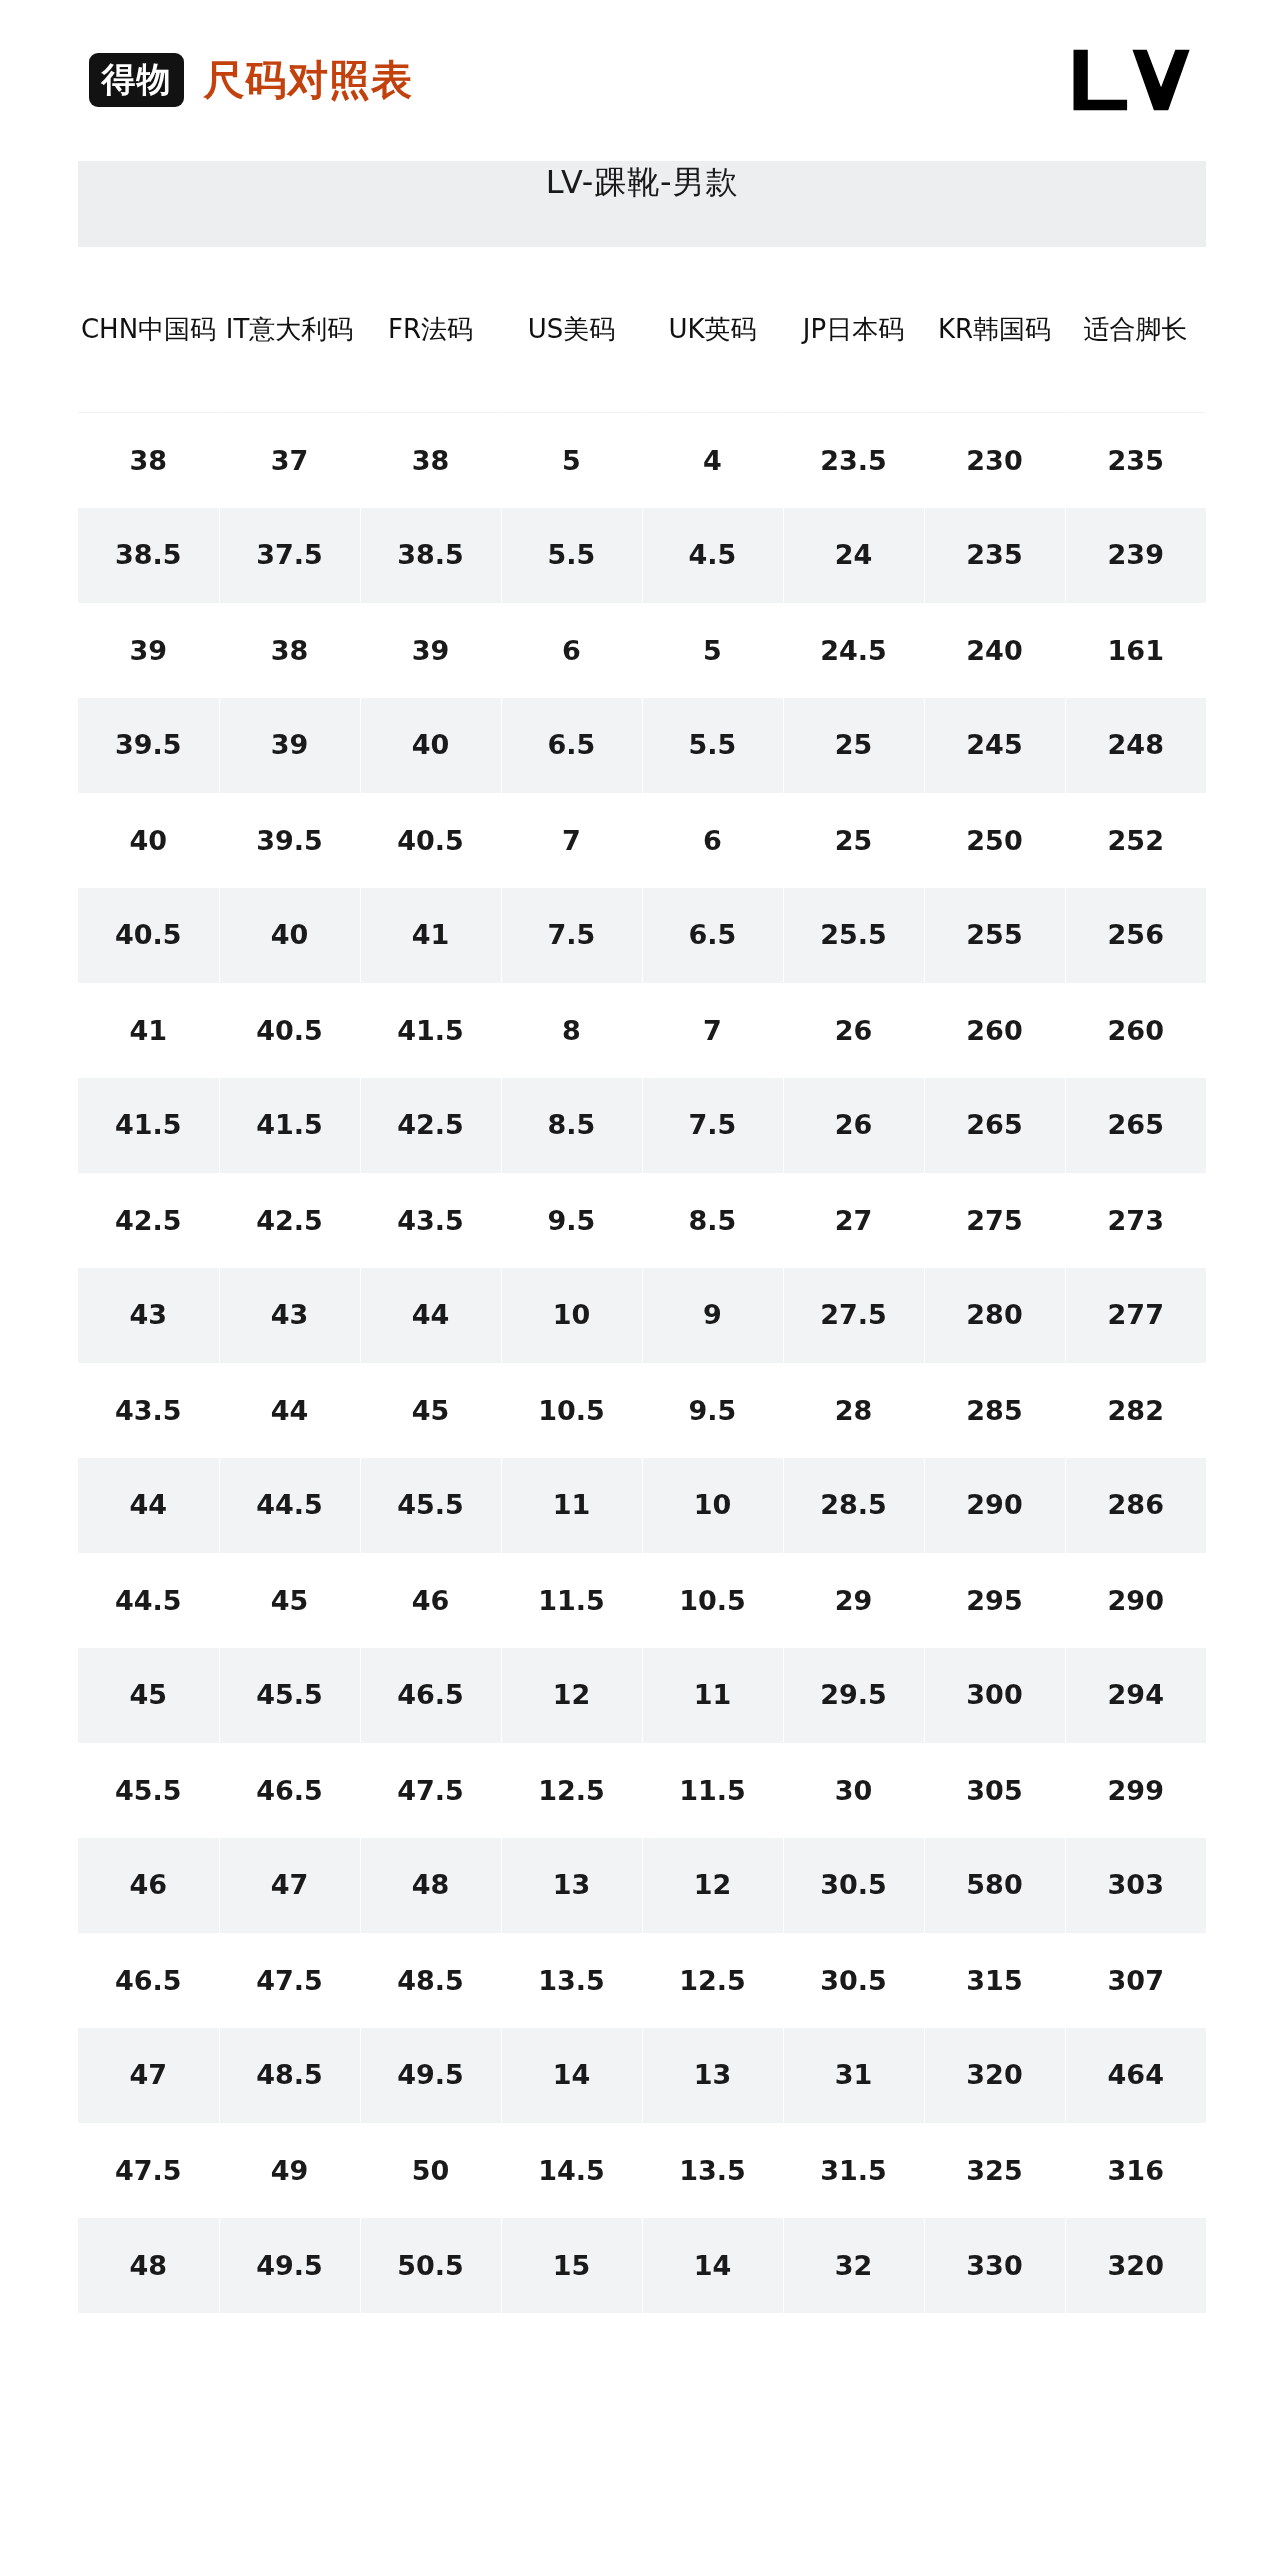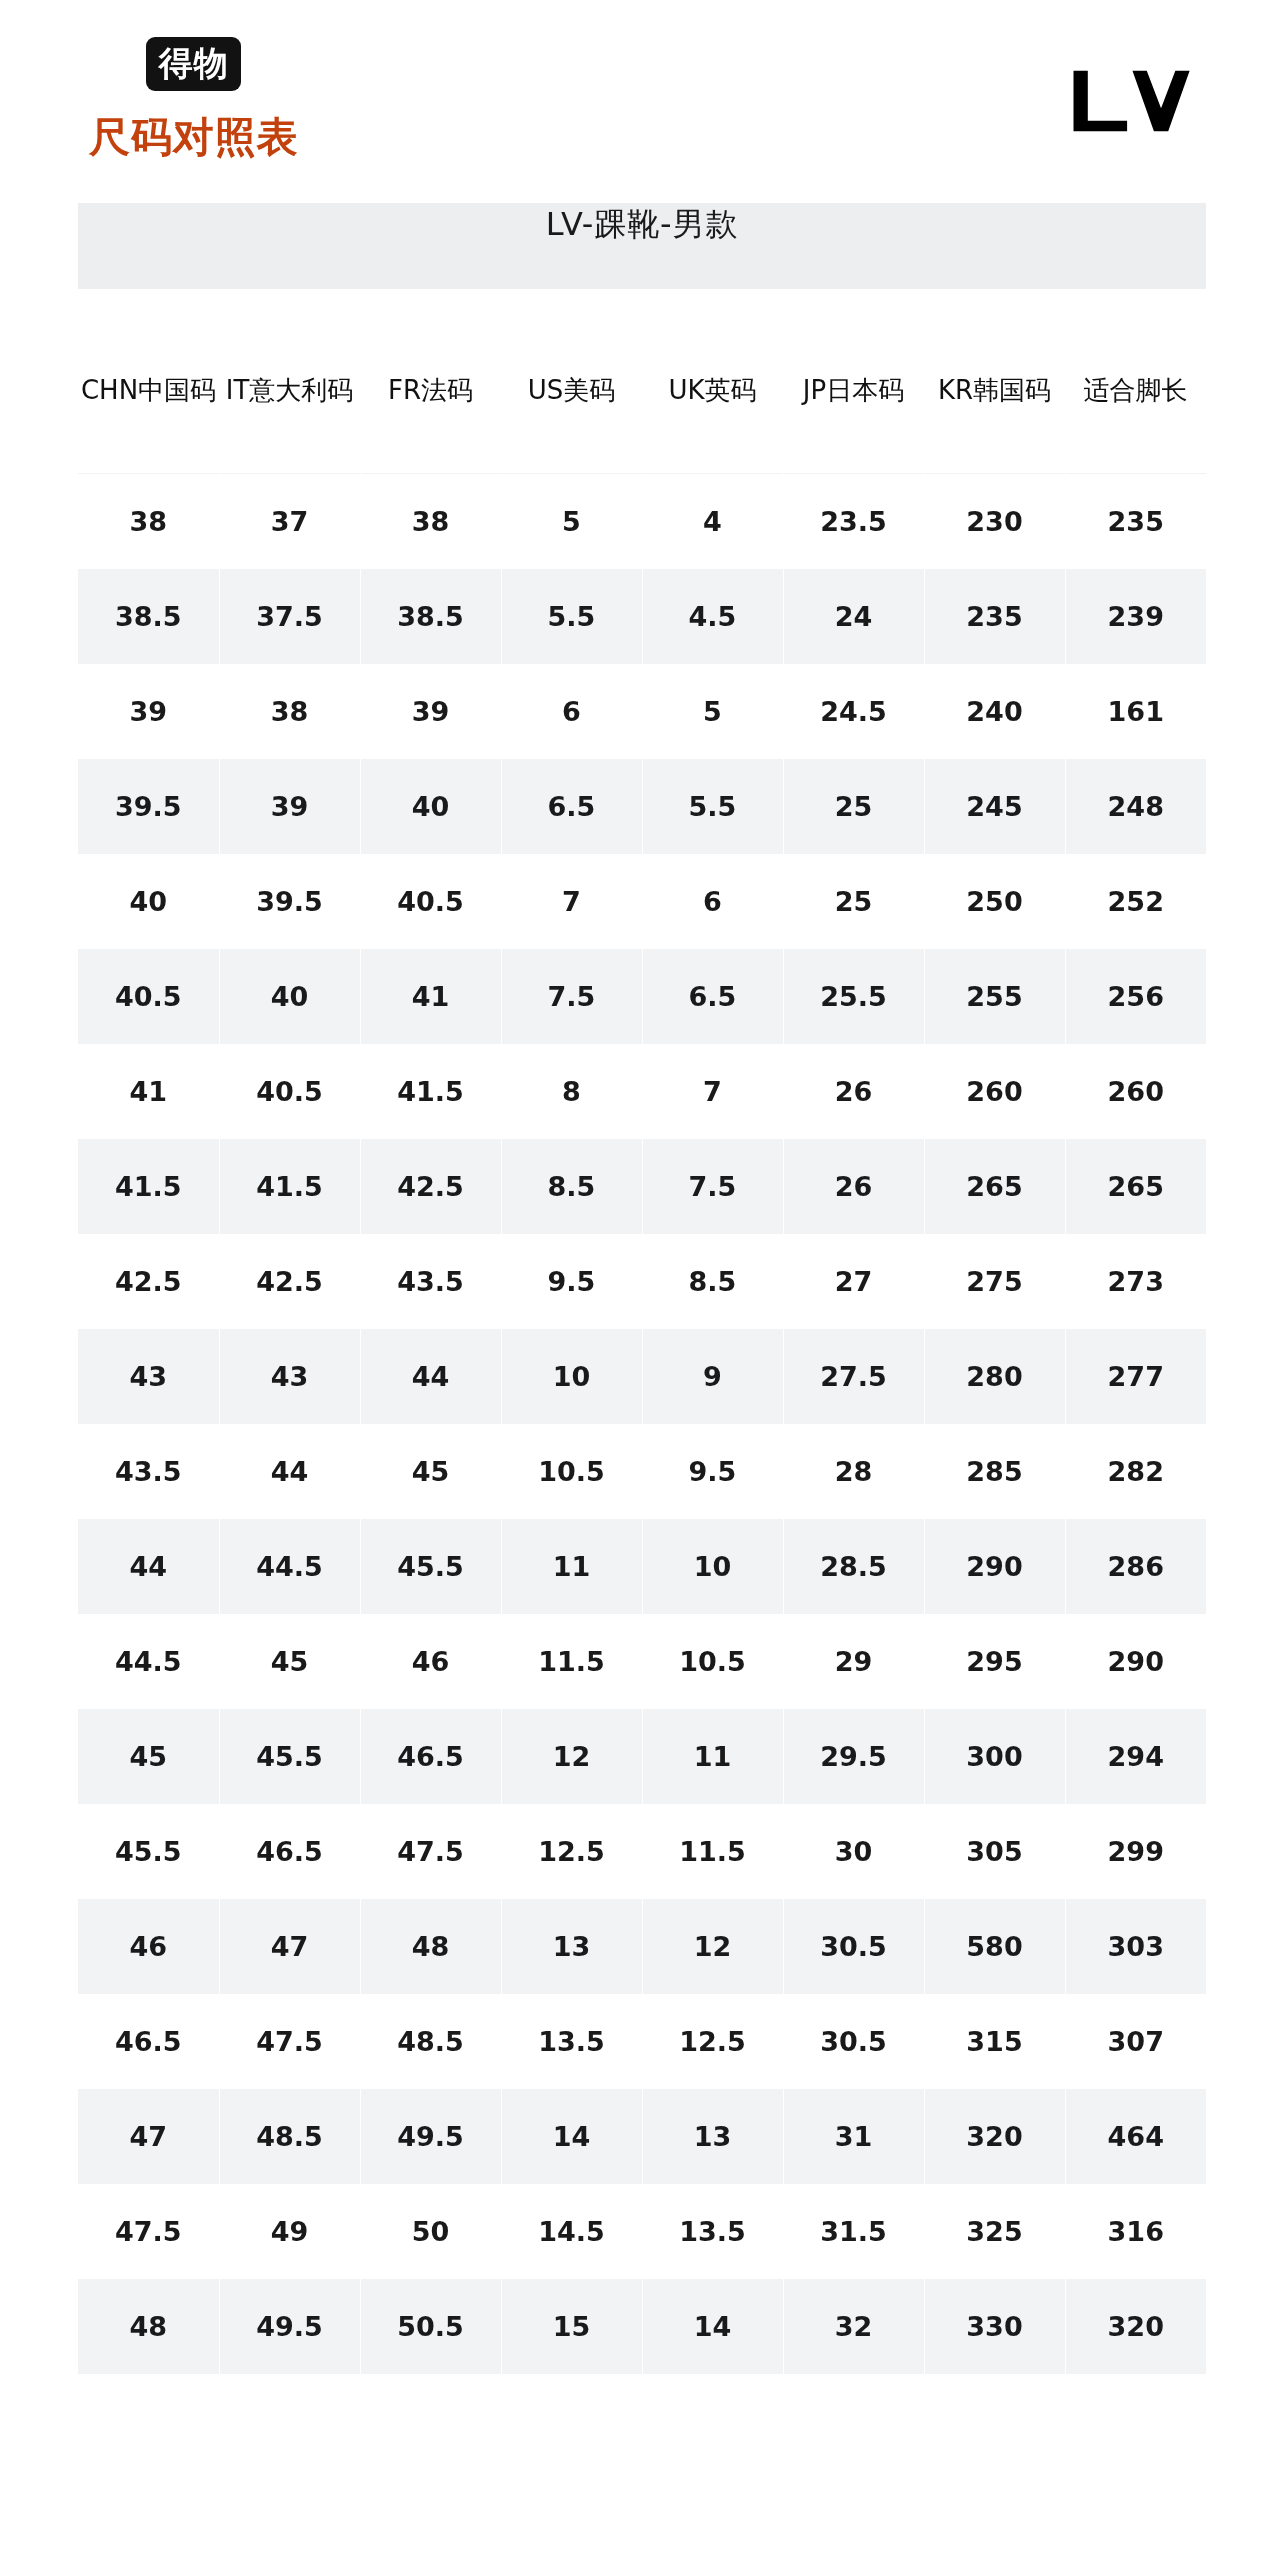--- a/index.html
+++ b/index.html
@@ -20,21 +20,20 @@
   .header {
     display: flex;
     align-items: center;
     justify-content: space-between;
     padding: 37px 89px 27px 89px;
   }
   .header-left {
     display: flex;
     align-items: center;
     gap: 19.6px;
-    flex-direction: column;
   }
   .brand-badge {
     background: #121212;
     color: #ffffff;
     font-size: 34px;
     font-weight: bold;
     letter-spacing: 0.9px;
     padding: 9px 12.5px 10.7px 12.5px;
     border-radius: 9px;
     line-height: 1;
@@ -68,21 +67,21 @@
     font-size: 32px;
     color: #1a1a1a;
     font-weight: normal;
     letter-spacing: 0.9px;
     font-family: "DejaVu Sans", sans-serif;
   }
 
   
   .table-wrap {
     margin: 0 78px;
-    padding-top: 20px;
+    padding-top: 1px;
   }
   table {
     width: 100%;
     border-collapse: collapse;
     table-layout: fixed;
   }
   thead th {
     font-size: 26px;
     font-weight: normal;
     color: #111111;

